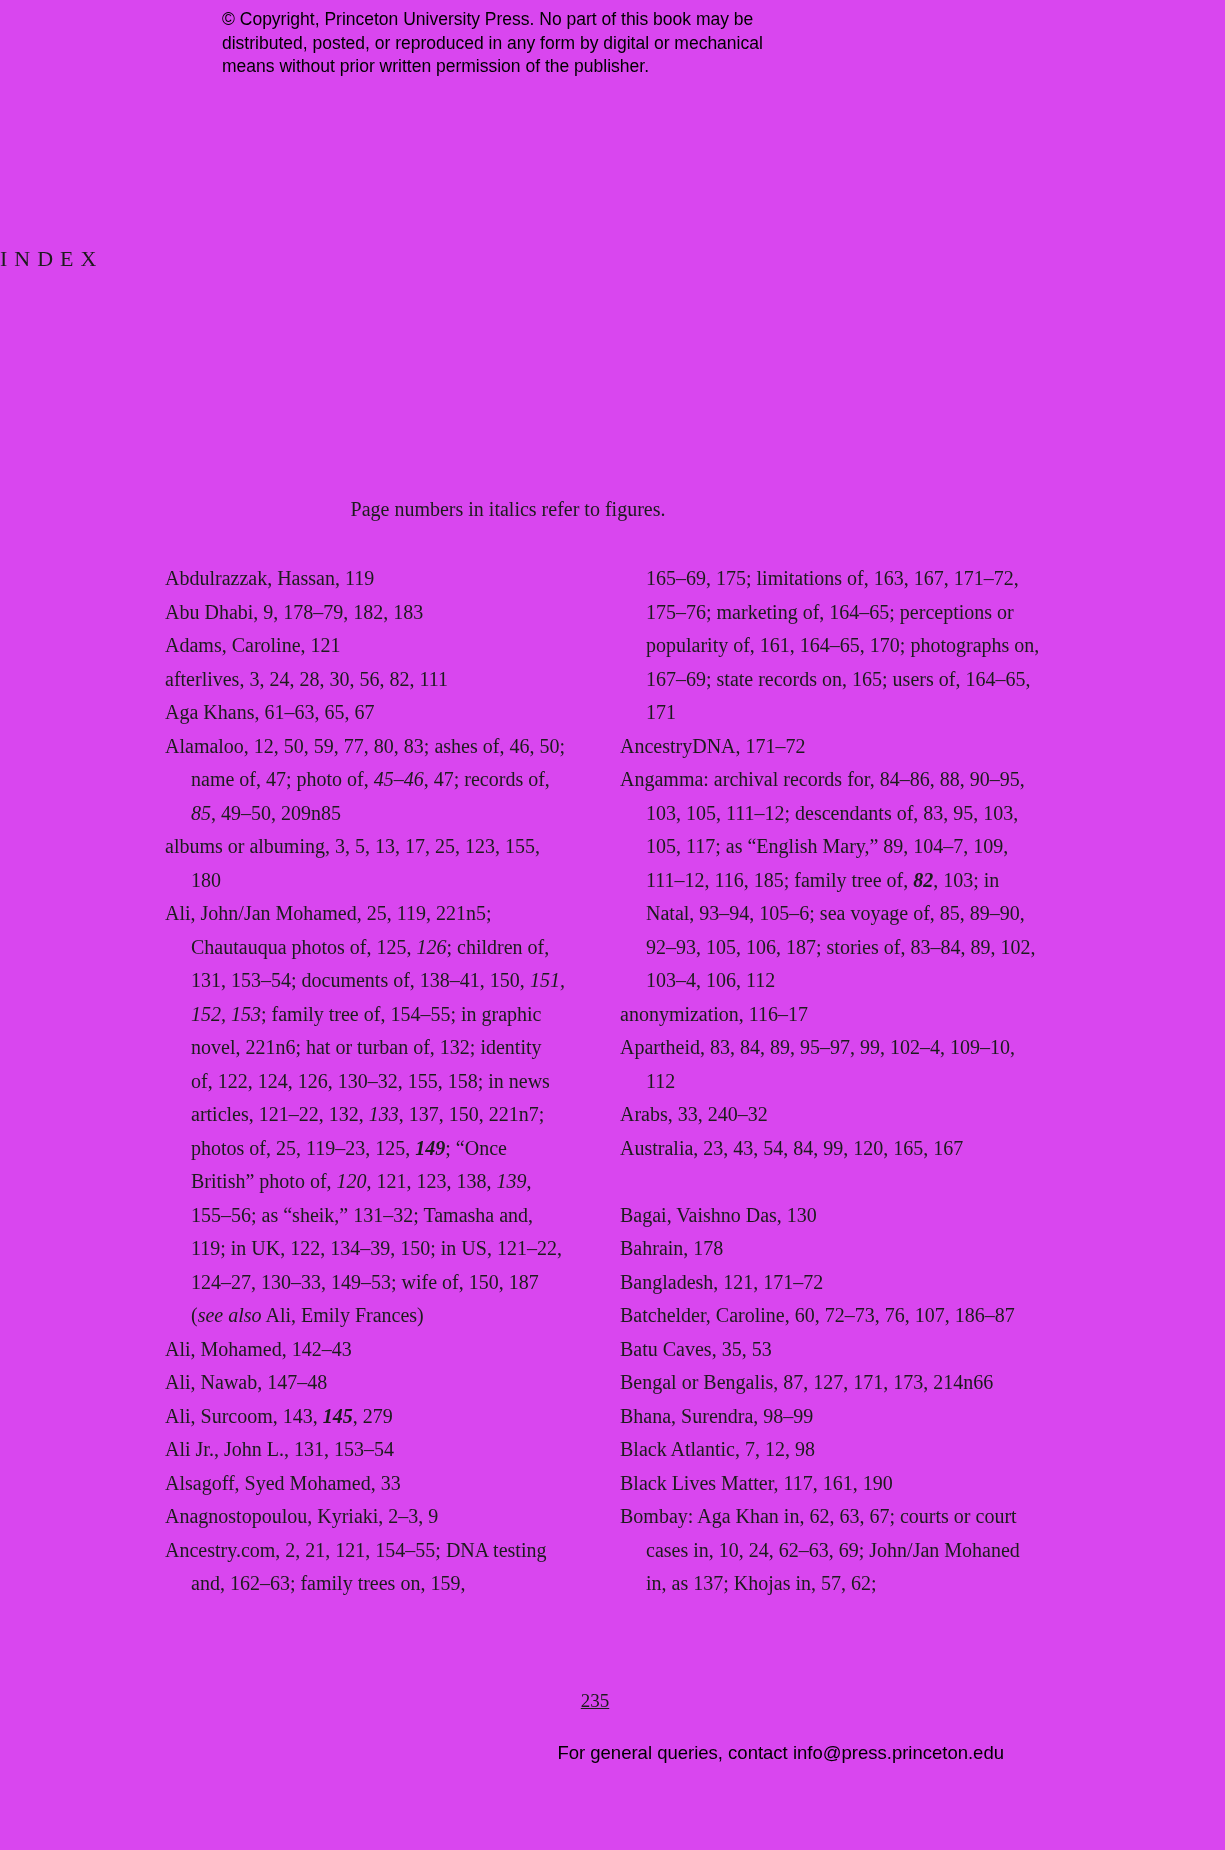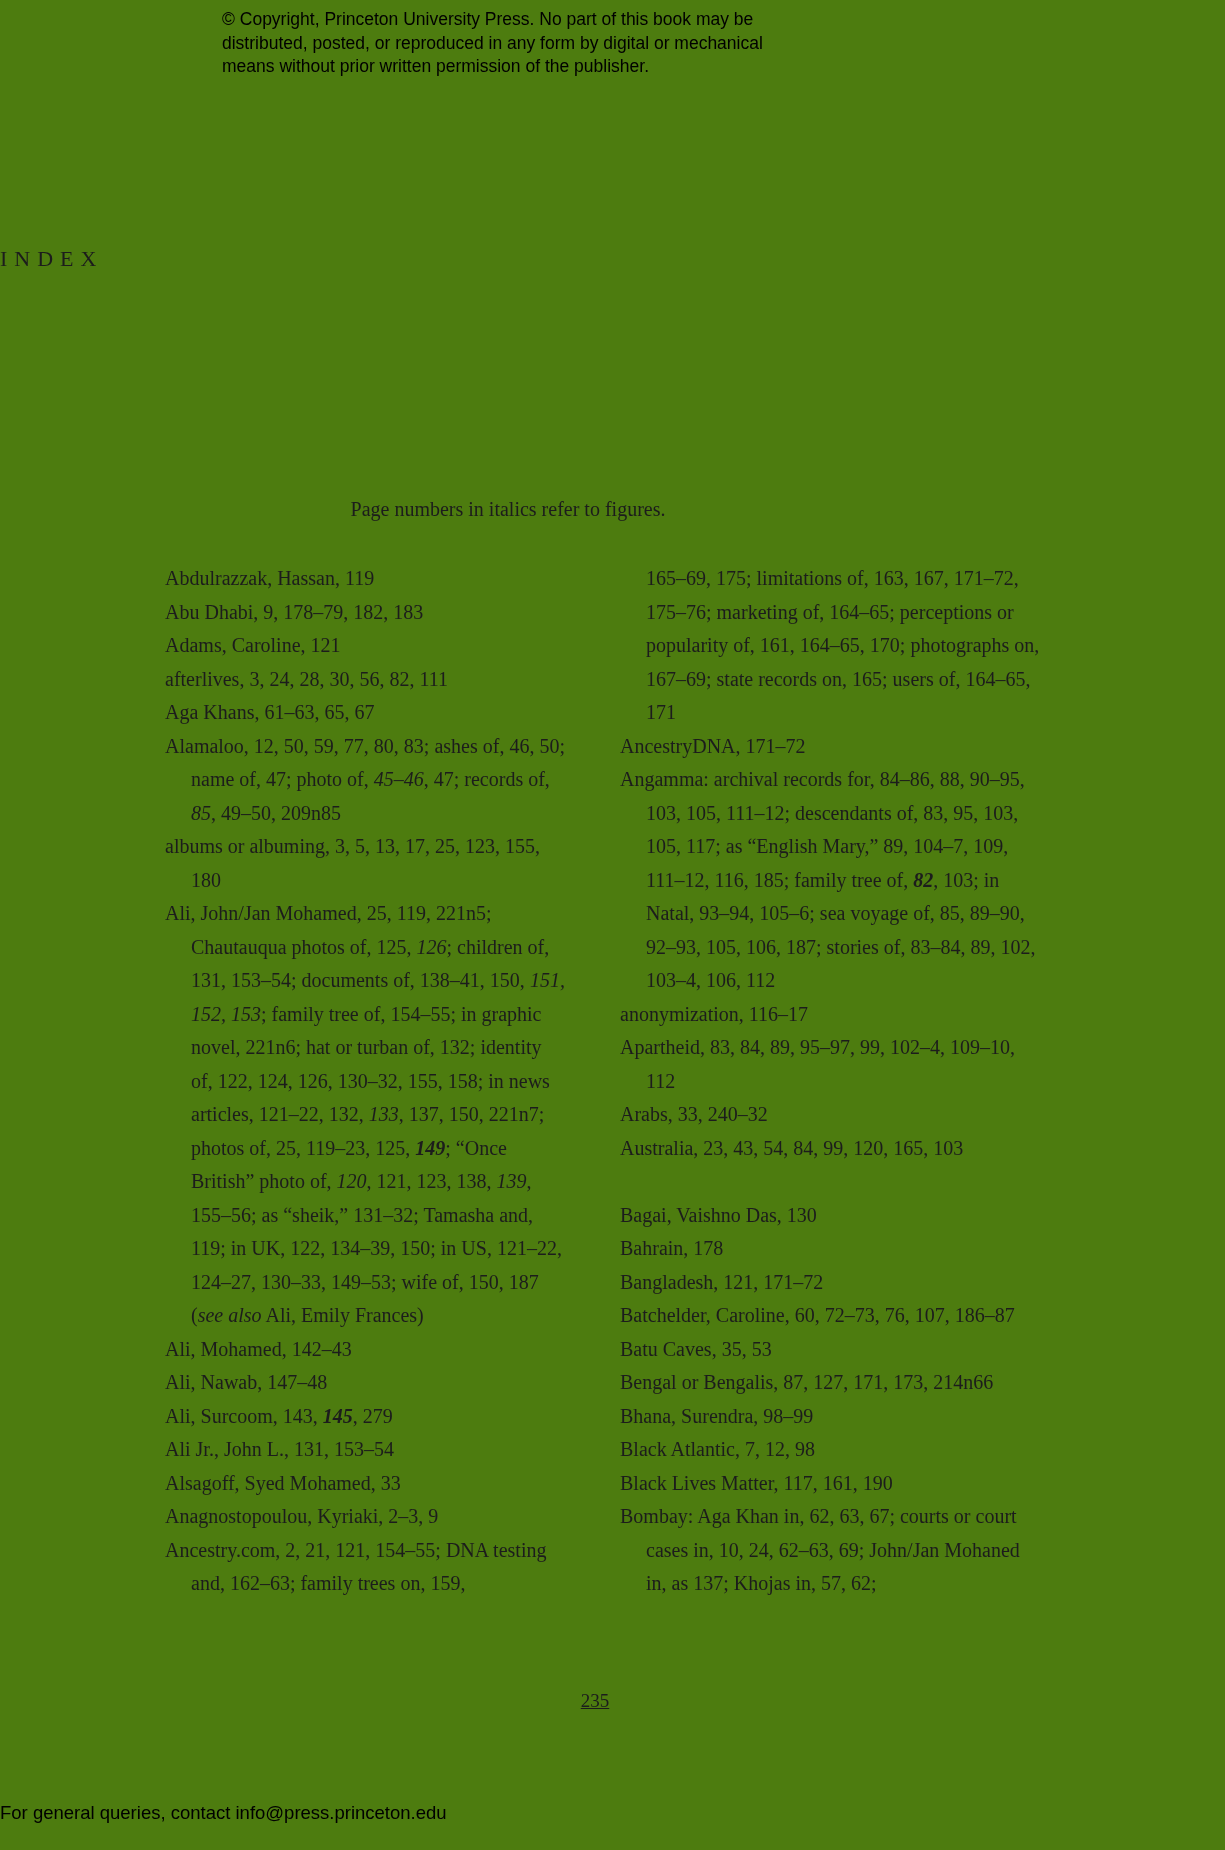--- a/index.html
+++ b/index.html
@@ -1,41 +1,41 @@
 <!DOCTYPE html>
 <html><head>
 <meta charset="utf-8">
 <style>
   html, body { margin: 0; padding: 0; background: #e8e8e8; }
   .sheet {
     position: relative;
     width: 1225px;
     height: 1850px;
-    background: #4d7c0f;
+    background: #d946ef;
     overflow: hidden;
     color: #191919;
   }
 
   
   .copyright {
     position: absolute;
     left: 222px;
     top: 8px;
     width: 620px;
     font-family: "Liberation Sans", sans-serif;
     font-size: 17.5px;
     line-height: 23.5px;
     color: #000;
   }
   .footer {
     position: absolute;
     left: 0;
-    top: 1802px;
+    top: 1742px;
     width: 1004px;
-    text-align: left;
+    text-align: right;
     font-family: "Liberation Sans", sans-serif;
     font-size: 18.5px;
     color: #000;
   }
 
   
   .book { font-family: "Liberation Serif", "DejaVu Serif", serif; }
 
   .index-title {
     position: absolute;
@@ -121,21 +121,21 @@
       <div class="entry"><span>Anagnostopoulou, Kyriaki, 2–3, 9</span></div>
       <div class="entry"><span>Ancestry.com, 2, 21, 121, 154–55; DNA testing and, 162–63; family trees on, 159,</span></div>
     </div>
   <div class="col col-right book">
       <div class="entry continuation"><span>165–69, 175; limitations of, 163, 167, 171–72, 175–76; marketing of, 164–65; perceptions or popularity of, 161, 164–65, 170; photographs on, 167–69; state records on, 165; users of, 164–65, 171</span></div>
       <div class="entry"><span>AncestryDNA, 171–72</span></div>
       <div class="entry"><span>Angamma: archival records for, 84–86, 88, 90–95, 103, 105, 111–12; descendants of, 83, 95, 103, 105, 117; as “English Mary,” 89, 104–7, 109, 111–12, 116, 185; family tree of, </span><span class="bit">82</span><span>, 103; in Natal, 93–94, 105–6; sea voyage of, 85, 89–90, 92–93, 105, 106, 187; stories of, 83–84, 89, 102, 103–4, 106, 112</span></div>
       <div class="entry"><span>anonymization, 116–17</span></div>
       <div class="entry"><span>Apartheid, 83, 84, 89, 95–97, 99, 102–4, 109–10, 112</span></div>
       <div class="entry"><span>Arabs, 33, 240–32</span></div>
-      <div class="entry"><span>Australia, 23, 43, 54, 84, 99, 120, 165, 103</span></div>
+      <div class="entry"><span>Australia, 23, 43, 54, 84, 99, 120, 165, 167</span></div>
       <div class="entry gap"><span>Bagai, Vaishno Das, 130</span></div>
       <div class="entry"><span>Bahrain, 178</span></div>
       <div class="entry"><span>Bangladesh, 121, 171–72</span></div>
       <div class="entry"><span>Batchelder, Caroline, 60, 72–73, 76, 107, 186–87</span></div>
       <div class="entry"><span>Batu Caves, 35, 53</span></div>
       <div class="entry"><span>Bengal or Bengalis, 87, 127, 171, 173, 214n66</span></div>
       <div class="entry"><span>Bhana, Surendra, 98–99</span></div>
       <div class="entry"><span>Black Atlantic, 7, 12, 98</span></div>
       <div class="entry"><span>Black Lives Matter, 117, 161, 190</span></div>
       <div class="entry"><span>Bombay: Aga Khan in, 62, 63, 67; courts or court cases in, 10, 24, 62–63, 69; John/Jan Mohaned in, as 137; Khojas in, 57, 62;</span></div>

